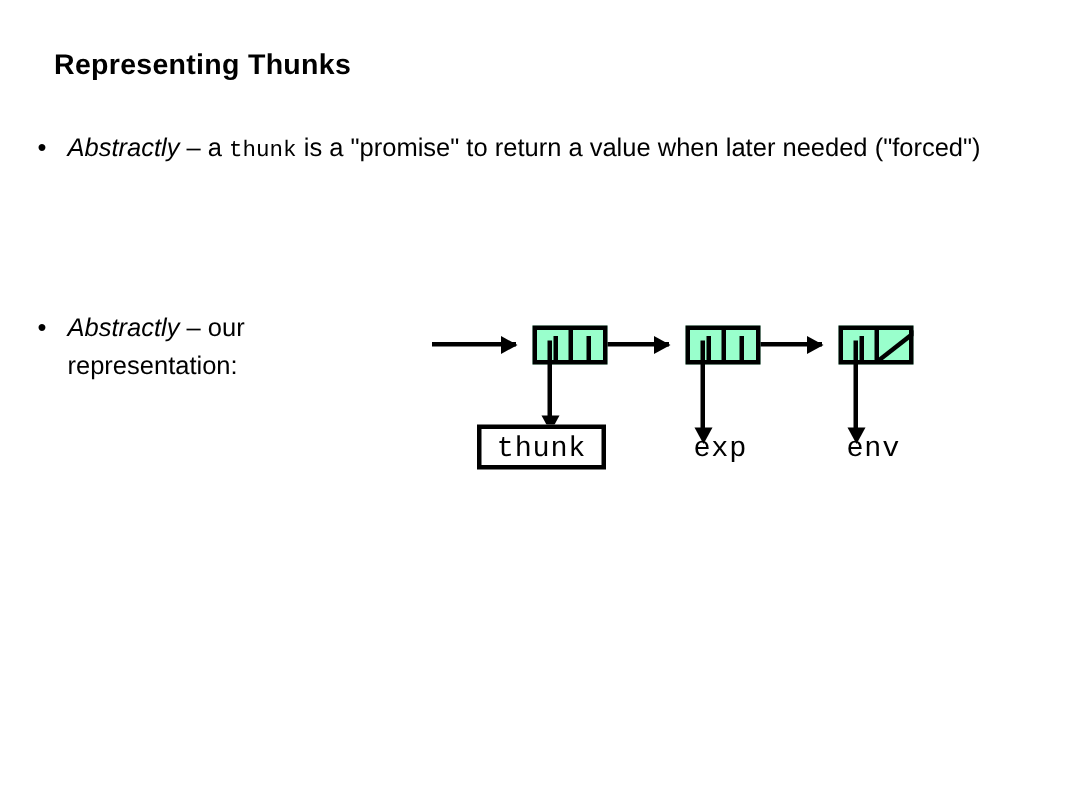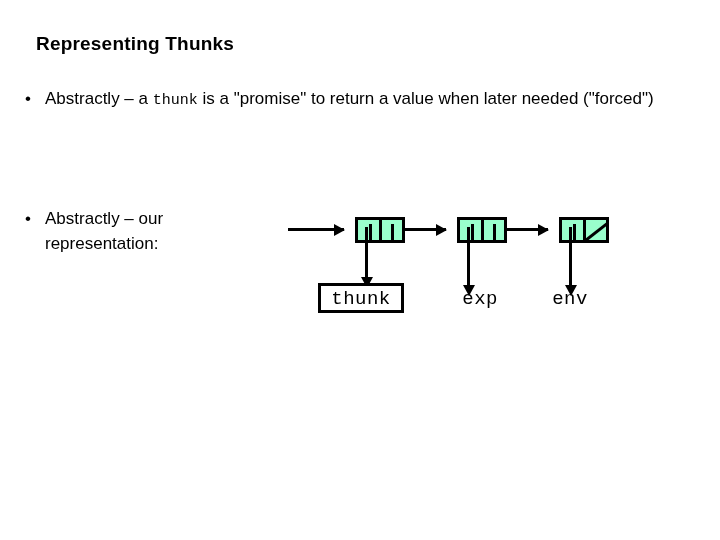--- a/index.html
+++ b/index.html
@@ -47,21 +47,21 @@
     left: 0;
     top: 0;
     width: 18px;
     text-align: left;
     font-size: 17px;
   }
   .bullet-text {
     display: block;
     margin-left: 20px;
   }
-  .ital { }
+  .ital { font-style: italic; }
   .mono {
     font-family: "Liberation Mono", "DejaVu Sans Mono", monospace;
     font-size: 15px;
   }
 
   #bullet-1 { left: 25px; top: 86px; width: 660px; }
   #bullet-2 { left: 25px; top: 206px; width: 250px; }
 
   
   #diagram {
@@ -202,21 +202,21 @@
   #label-exp {
     left: 156px;
     top: 83px;
     width: 60px;
     text-align: right;
   }
   #label-env {
     left: 258px;
     top: 83px;
     width: 60px;
-    text-align: center;
+    text-align: right;
   }
 
   
   #page-number {
     position: absolute;
     right: 14px;
     bottom: 13px;
     font-size: 10px;
     color: #000000;
   }

